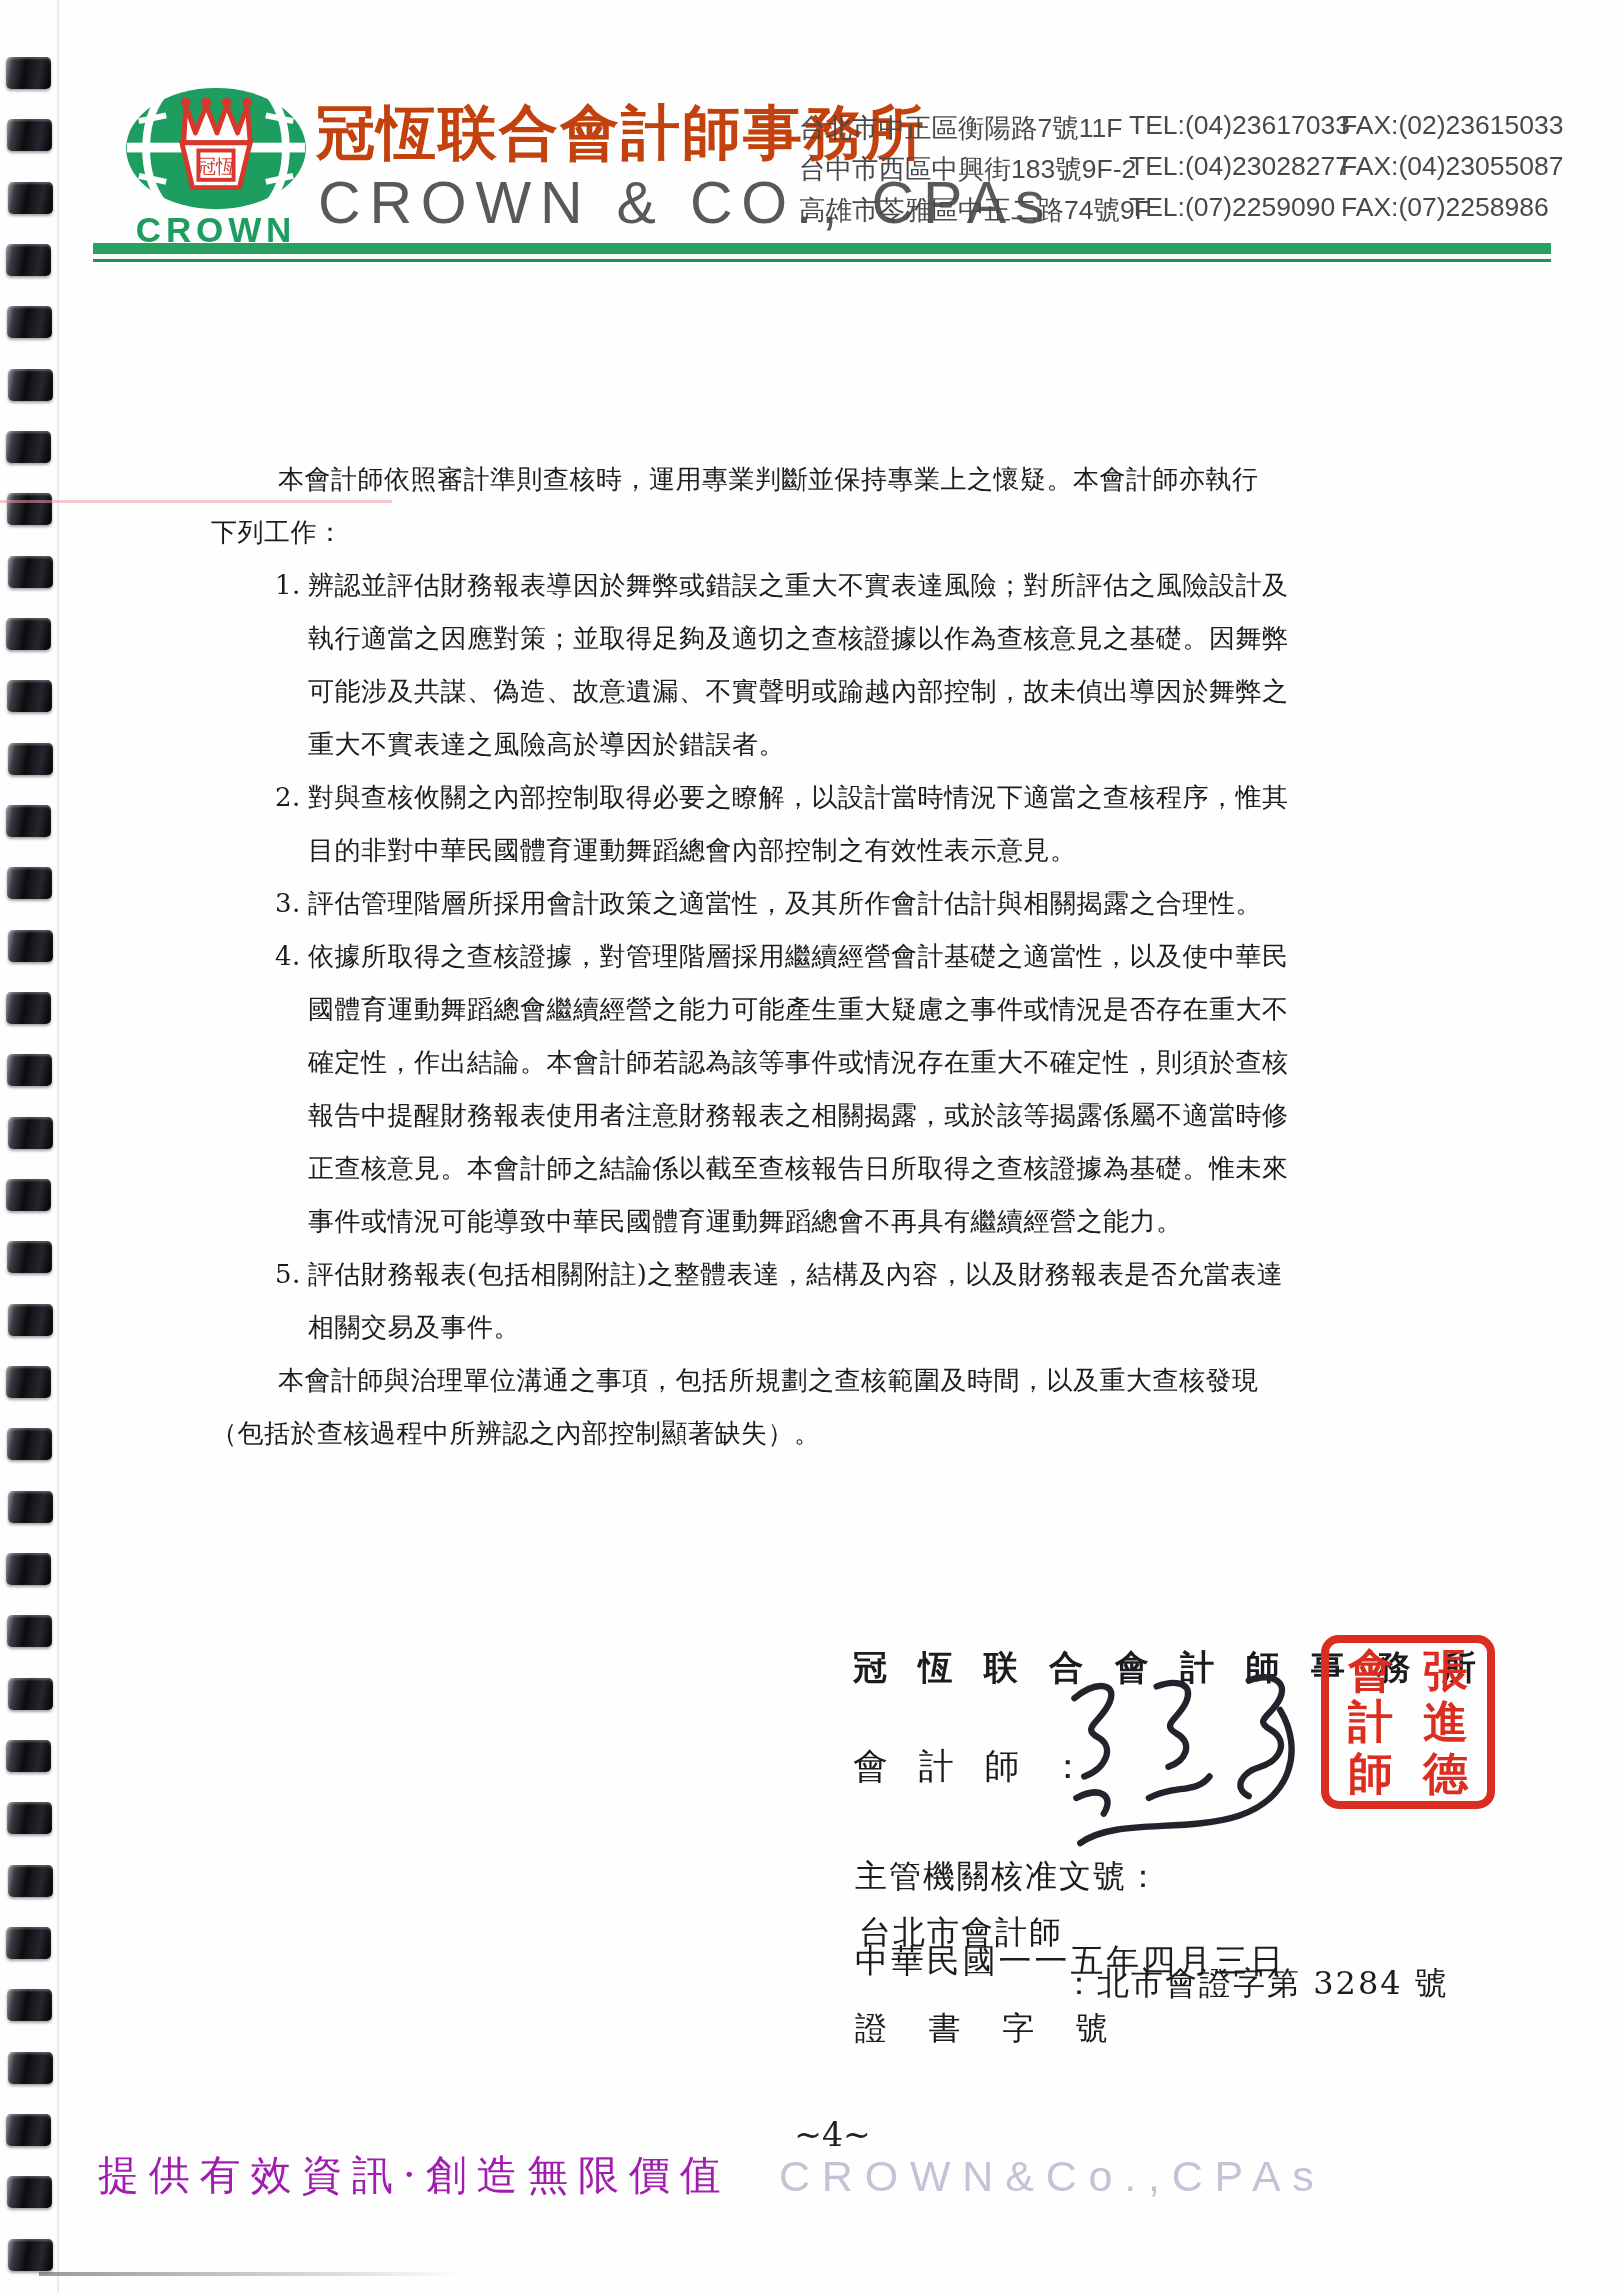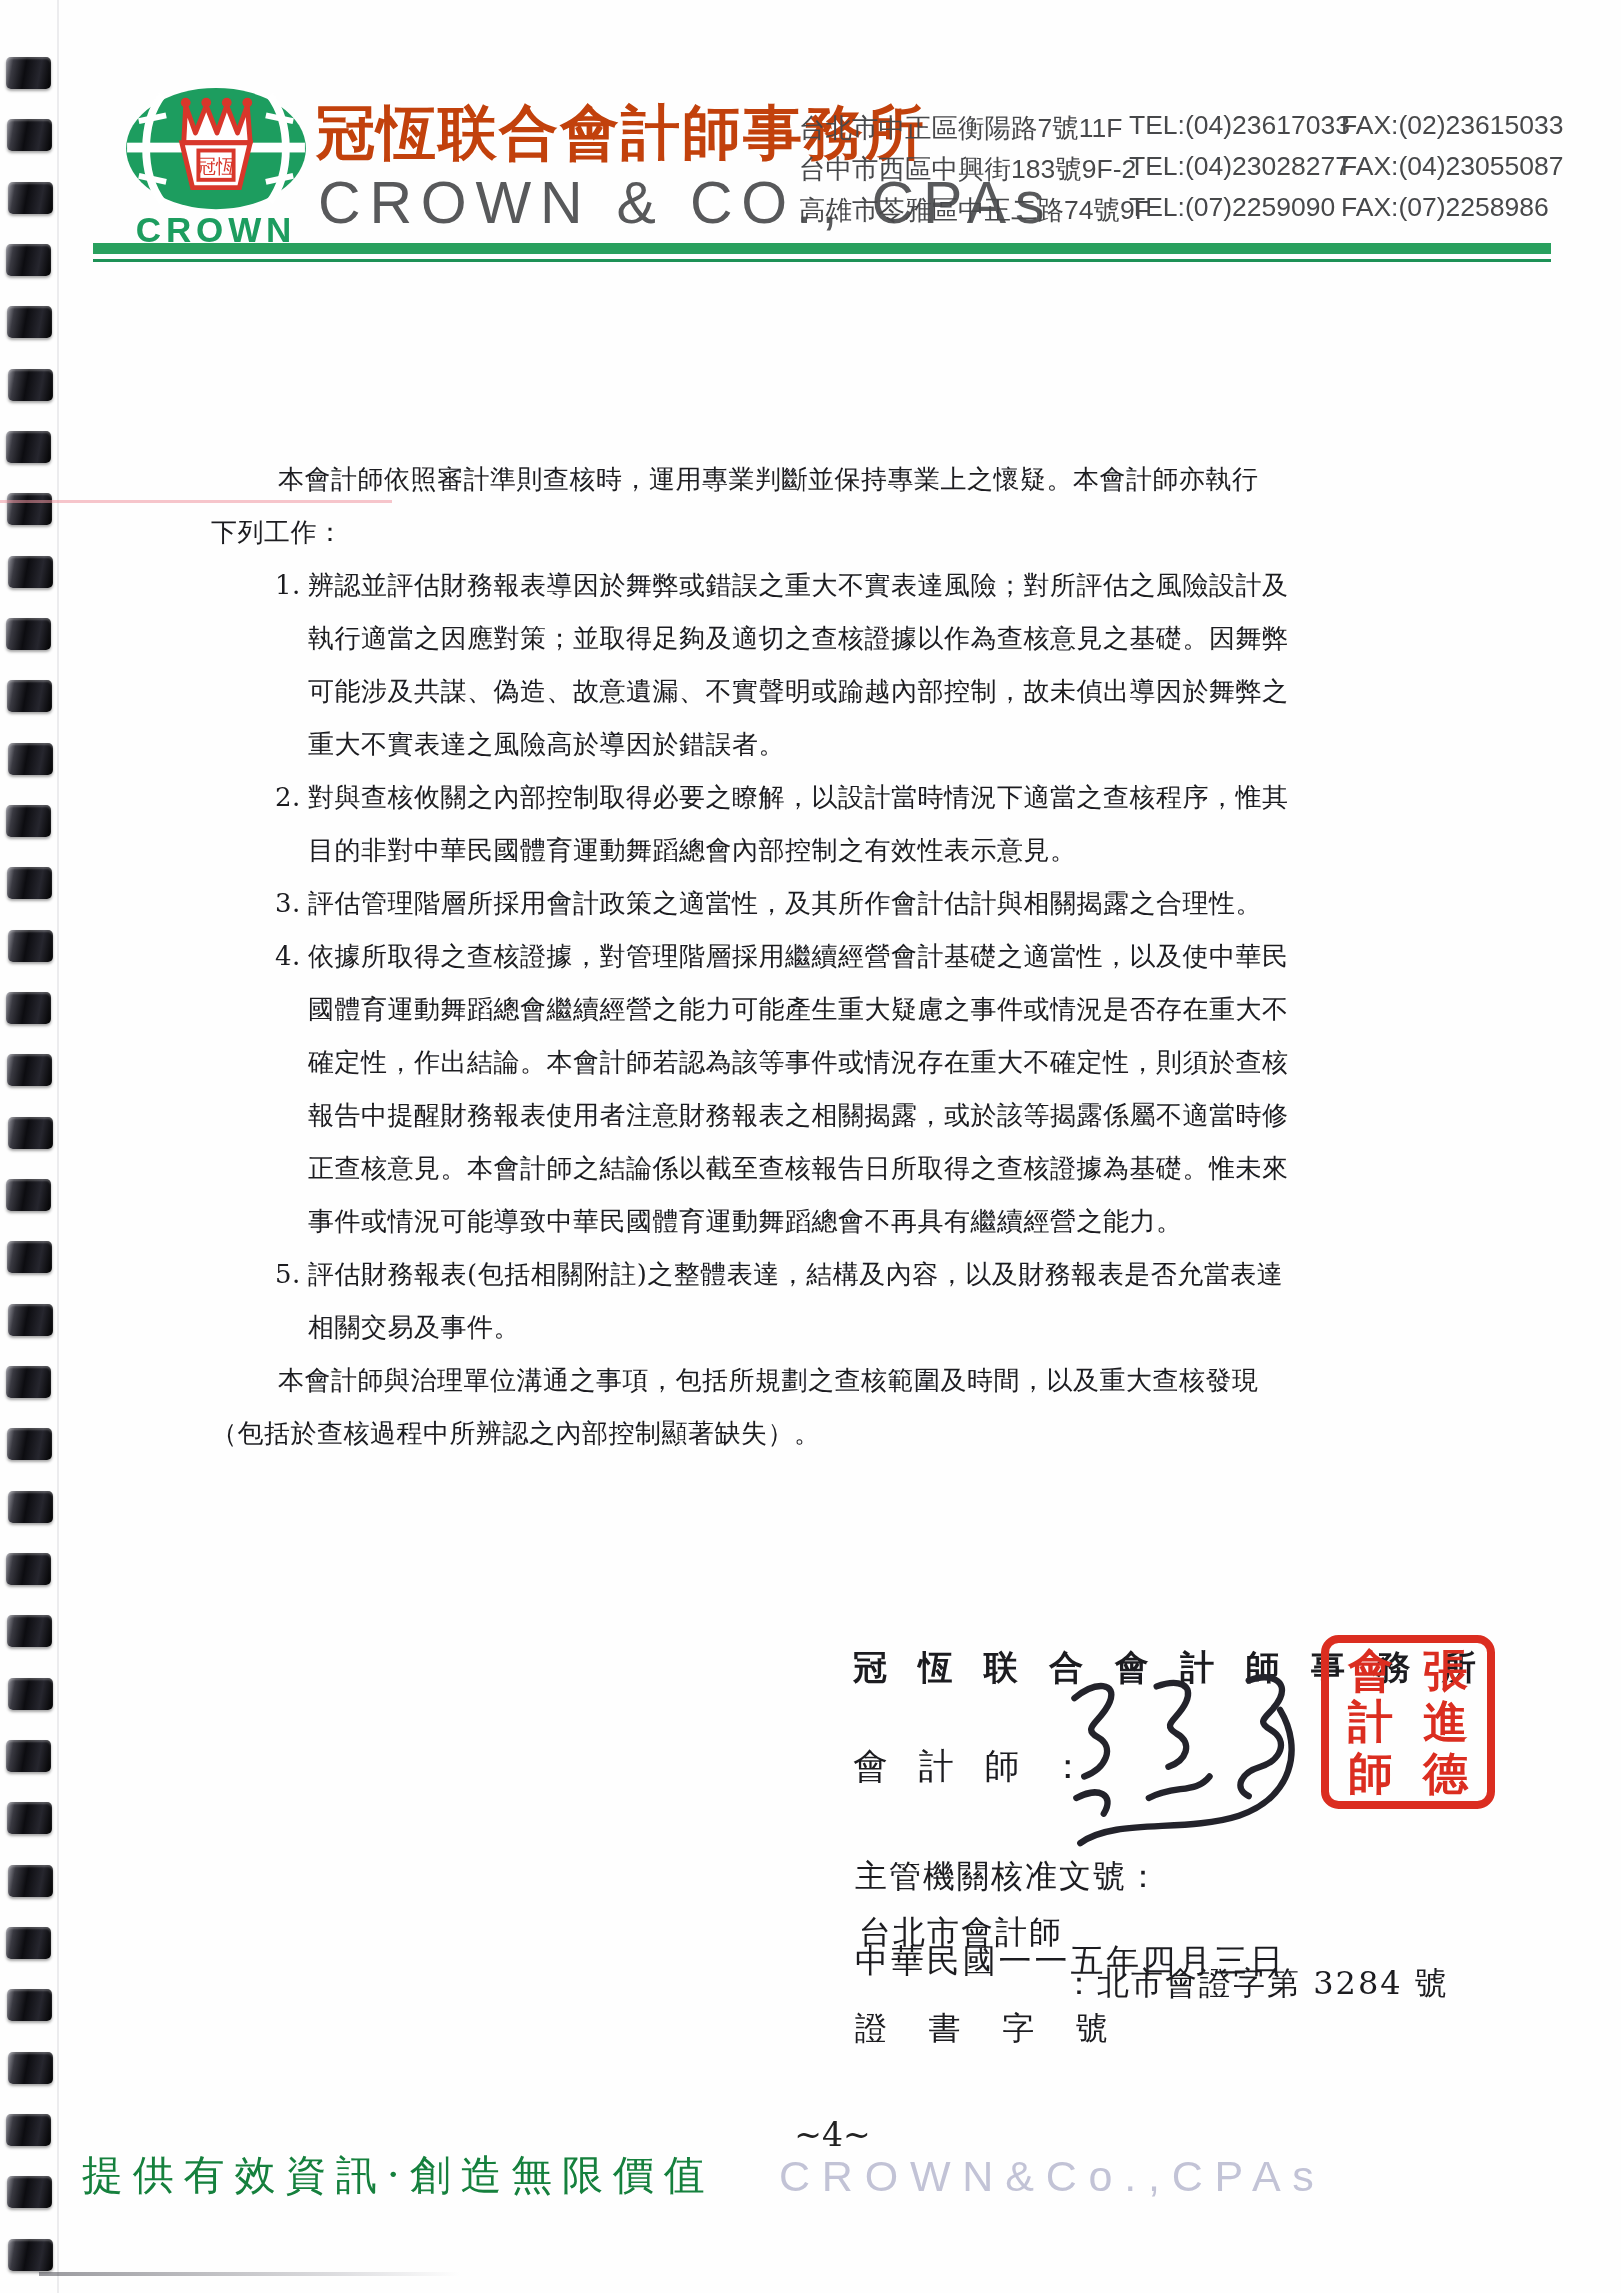--- a/index.html
+++ b/index.html
@@ -50,21 +50,21 @@
     padding:2px 3.9px;background:rgba(255,255,255,.0);
   }
   .seal span{color:#db2d20;font-size:45px;font-weight:700;line-height:49px;}
   .appr{position:absolute;left:855px;top:1855px;font-size:32px;letter-spacing:2px;white-space:nowrap;}
   .lic-org{position:absolute;left:859px;top:1911px;font-size:32px;letter-spacing:2px;white-space:nowrap;}
   .lic-no{position:absolute;left:1063px;top:1962px;font-size:32px;letter-spacing:2px;white-space:nowrap;}
   .lic-label{position:absolute;left:855px;top:2007px;font-size:32px;letter-spacing:15.7px;white-space:nowrap;}
   .doc-date{position:absolute;left:855px;top:1939px;font-size:33px;letter-spacing:2.9px;white-space:nowrap;}
   
   .pageno{position:absolute;left:769px;top:2115px;width:127px;text-align:center;font-size:33px;color:#222;}
-  .wm-zh{position:absolute;left:82px;top:2148px;font-size:41px;color:#15803d;letter-spacing:9.8px;white-space:nowrap;}
+  .wm-zh{position:absolute;left:98px;top:2148px;font-size:41px;color:#a21caf;letter-spacing:9.8px;white-space:nowrap;}
   .wm-en{position:absolute;left:779px;top:2152px;font-family:"Liberation Sans",sans-serif;font-size:43px;color:#c2c3d6;letter-spacing:11.8px;white-space:nowrap;}
   
   .scanline-pink{position:absolute;left:0;top:500px;width:392px;height:2.9px;background:rgba(238,150,160,.55);}
   .smudge-bottom{position:absolute;left:39px;top:2272px;width:421px;height:3.9px;
     background:linear-gradient(90deg,rgba(70,70,78,.55),rgba(120,120,130,.25) 70%,rgba(255,255,255,0));}
 </style>
 </head>
 <body>
 
 <div class="page">

